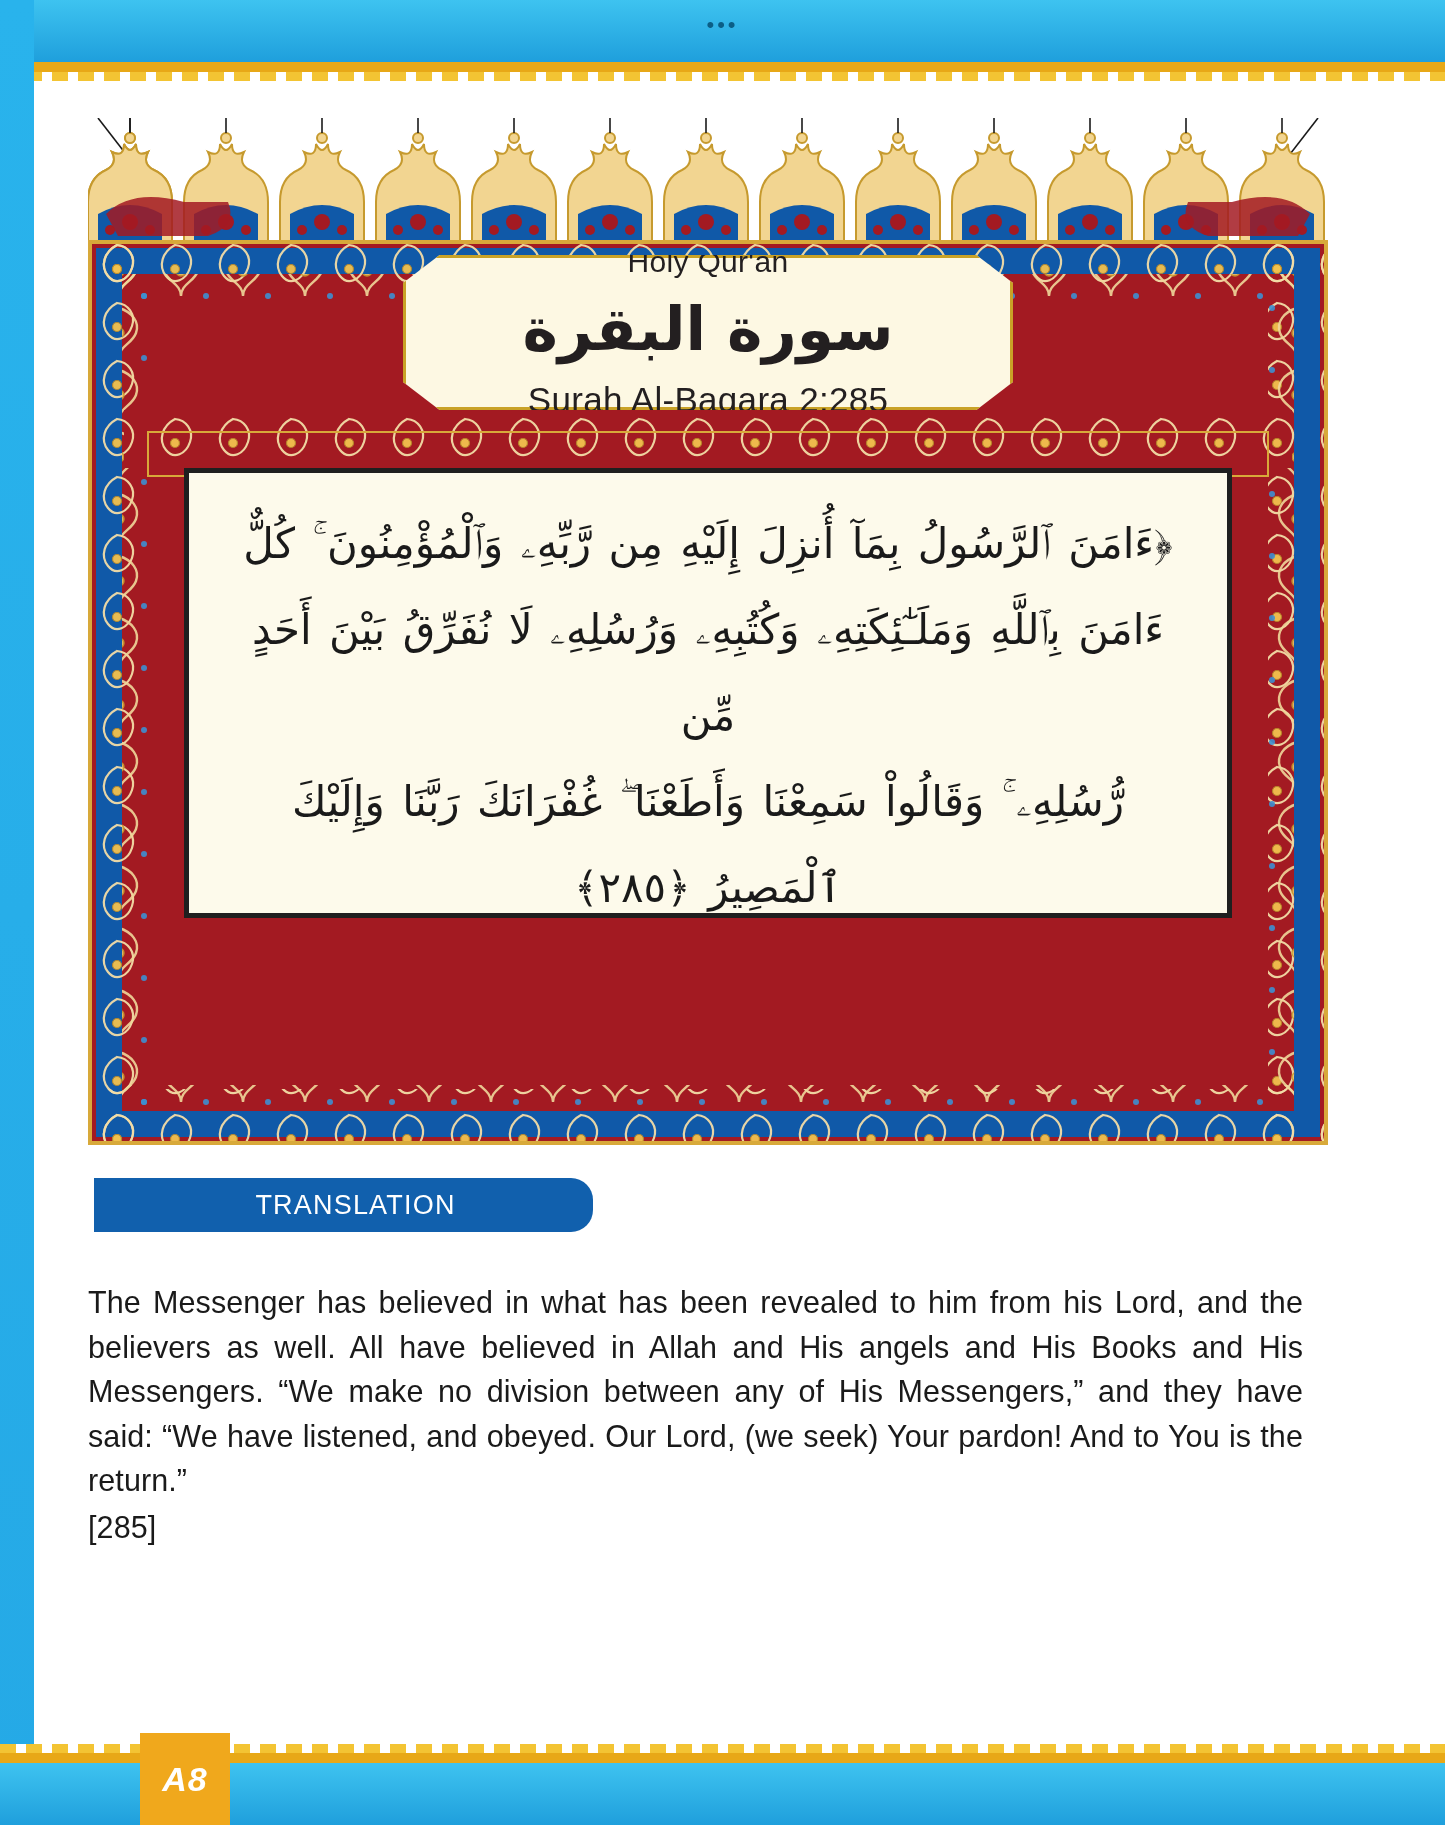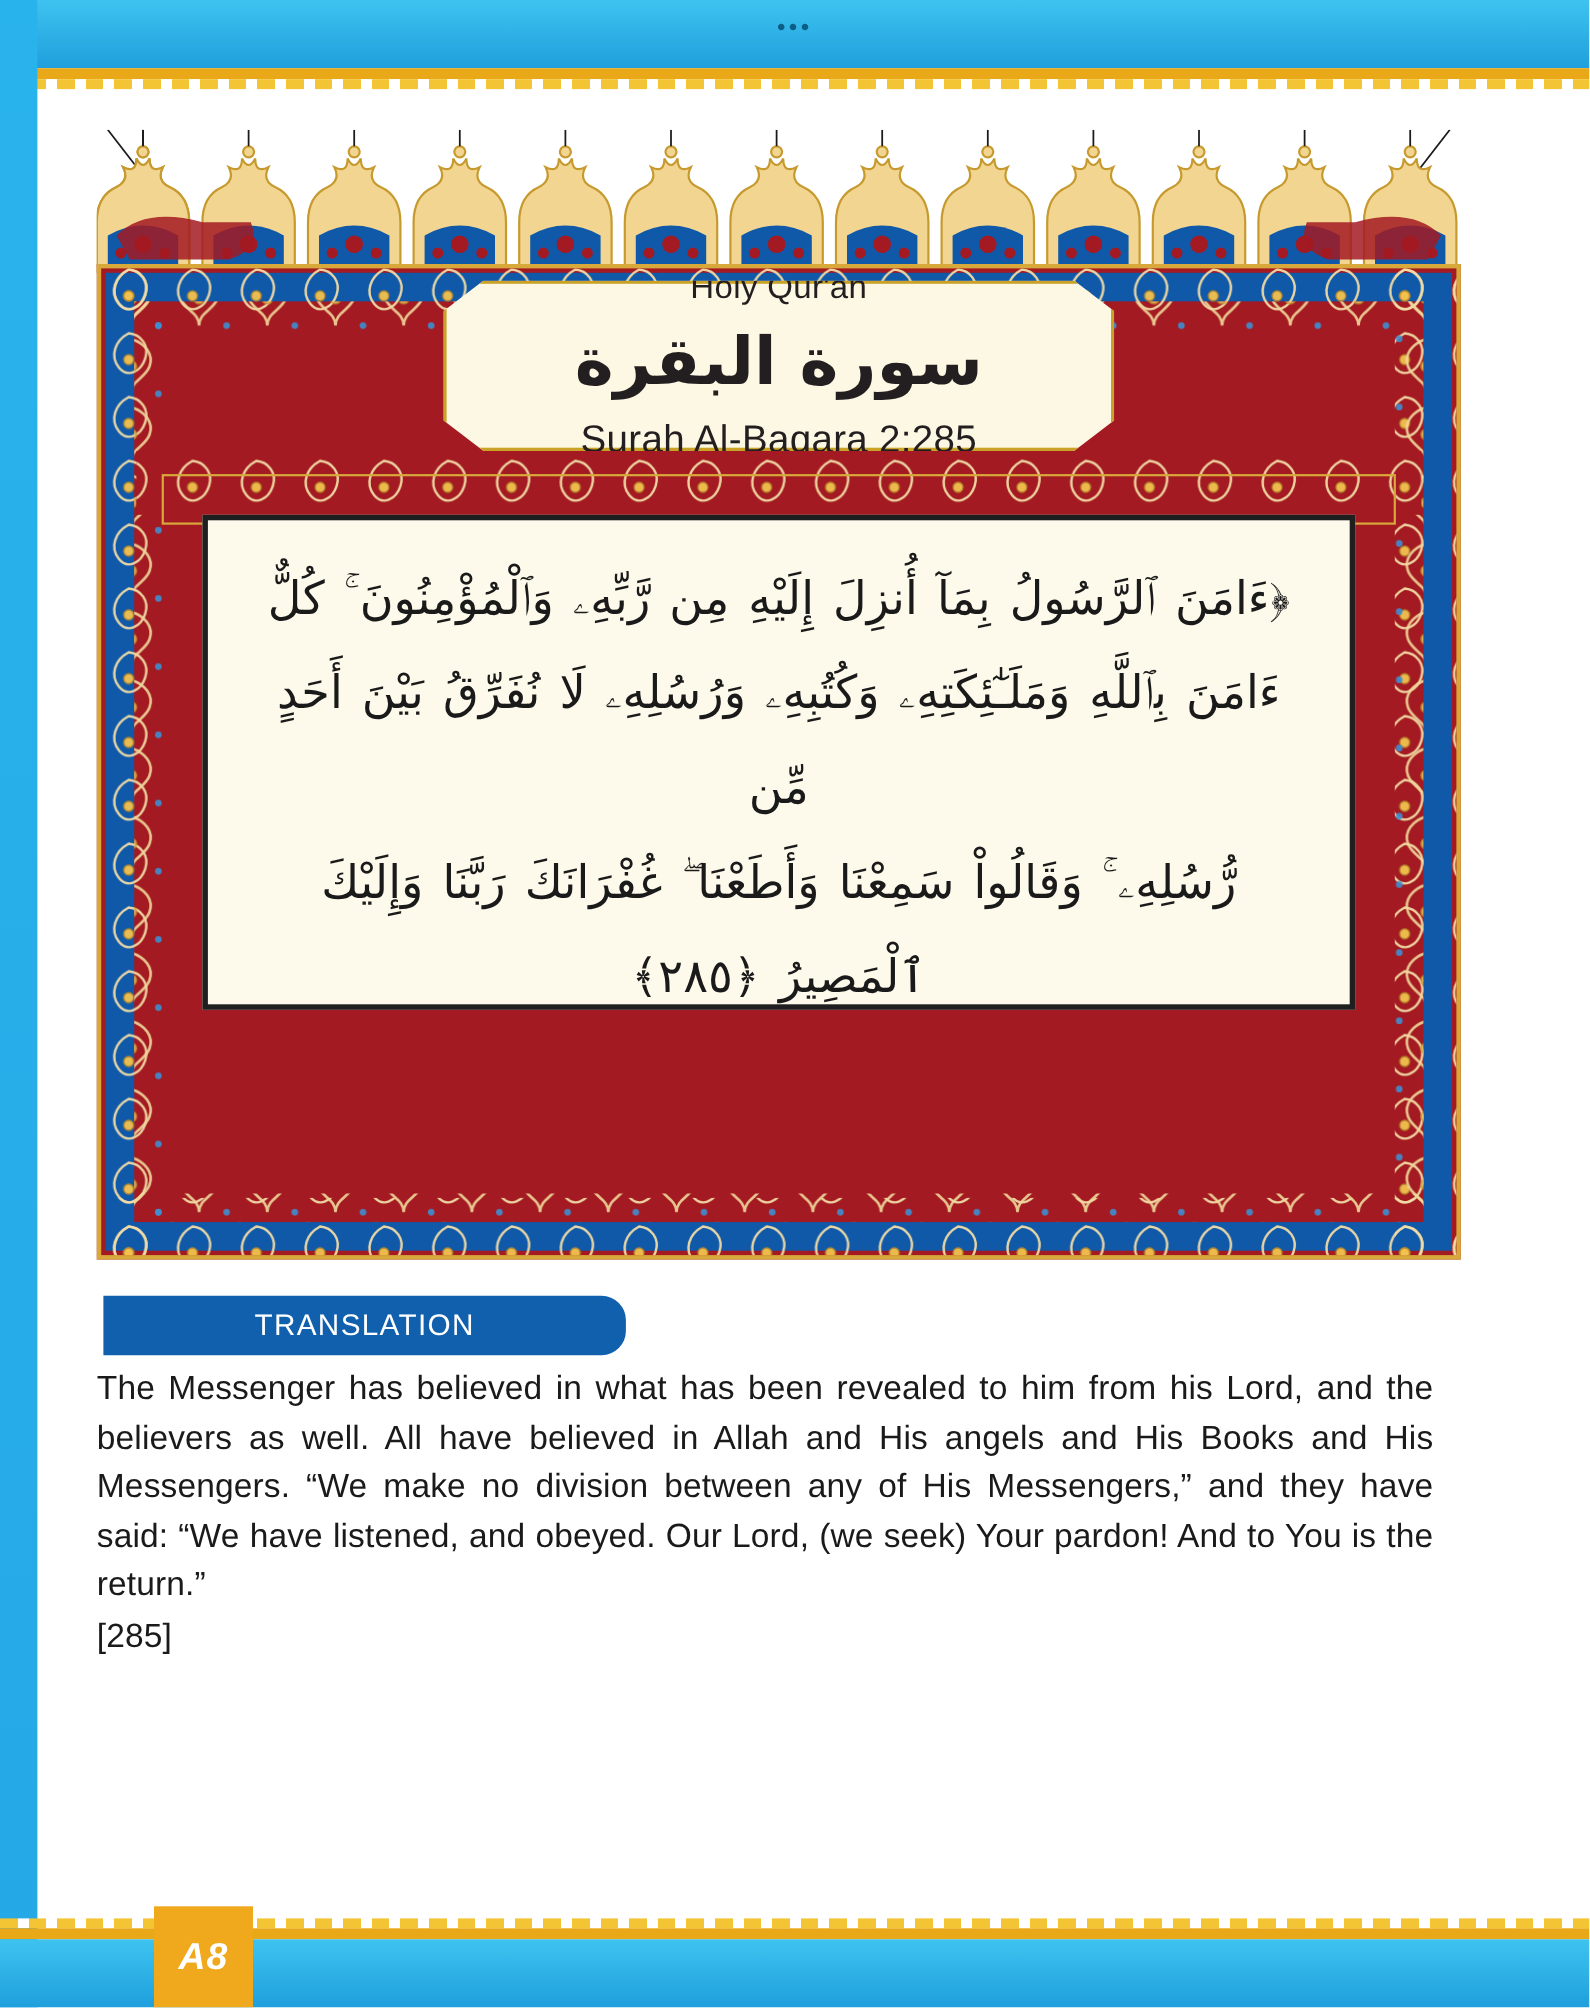--- a/index.html
+++ b/index.html
@@ -218,25 +218,26 @@
     width: 475px;
     height: 54px;
     background: #1160ad;
     border-radius: 0 22px 22px 0;
     color: #ffffff;
     font-size: 27px;
     letter-spacing: 1.2px;
     display: flex;
     align-items: center;
     justify-content: center;
+    padding-left: 24px;
   }
   .trans-body {
     position: absolute;
     left: 88px;
-    top: 1240px;
+    top: 1280px;
     width: 1215px;
     font-size: 30.5px;
     line-height: 1.46;
     color: #1a1a1a;
     text-align: justify;
     letter-spacing: 0.1px;
   }
   .trans-ref {
     margin-top: 2px;
   }

